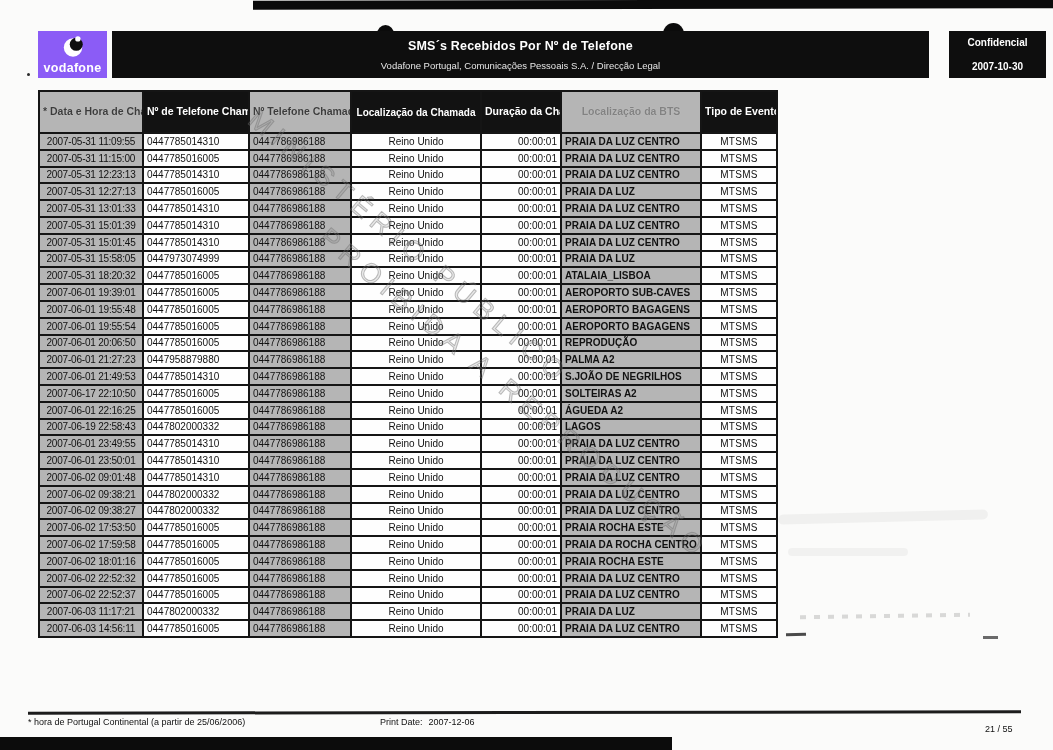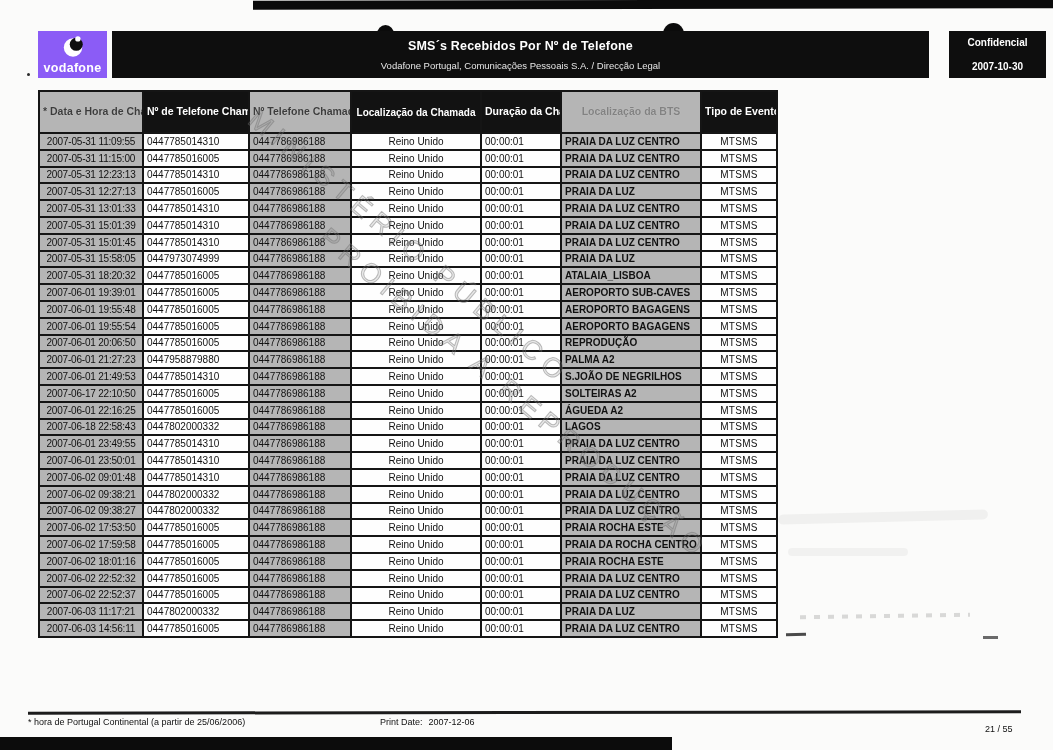--- a/index.html
+++ b/index.html
@@ -48,21 +48,21 @@
        background-image:
         repeating-linear-gradient(37deg,rgba(255,255,255,0.30) 0 1px,rgba(0,0,0,0) 1px 4px),
         repeating-linear-gradient(-53deg,rgba(0,0,0,0.10) 0 1px,rgba(0,0,0,0) 1px 3px),
         repeating-linear-gradient(81deg,rgba(0,0,0,0.08) 0 2px,rgba(0,0,0,0) 2px 6px);}
   table.sms th.tex{color:#3c3c3c;text-shadow:0 0 1px rgba(255,255,255,0.4);}
   table.sms th.tex.faint{color:#828282;}
   td.c0{text-align:center;font-size:9.5px;letter-spacing:-0.2px;}
   td.c1{text-align:left;}
   td.c2{text-align:left;}
   td.c3{text-align:center;padding-left:7px;}
-  td.c4{text-align:left;margin-top:20px;}
+  td.c4{text-align:right;margin-top:20px;}
   td.c5{text-align:left;padding-left:5px;font-weight:700;font-size:9.5px;}
   td.c6{text-align:center;letter-spacing:0.3px;}
 
   
   .footer-line{left:28px;top:711px;width:993px;height:2.5px;background:#1c1c1c;transform:rotate(-0.08deg);}
   .footnote{left:28px;top:717px;font-size:9px;}
   .printdate{left:380px;top:717px;font-size:9px;}
   .printdate span{margin-right:6px;}
   .pagenum{left:985px;top:724px;font-size:9px;}
 </style>
@@ -267,21 +267,21 @@
         <tr>
           <td class="c0 tex">2007-06-01 22:16:25</td>
           <td class="c1">0447785016005</td>
           <td class="c2 tex">0447786986188</td>
           <td class="c3">Reino Unido</td>
           <td class="c4">00:00:01</td>
           <td class="c5 tex">ÁGUEDA A2</td>
           <td class="c6">MTSMS</td>
         </tr>
         <tr>
-          <td class="c0 tex">2007-06-18 22:58:43</td>
+          <td class="c0 tex">2007-06-19 22:58:43</td>
           <td class="c1">0447802000332</td>
           <td class="c2 tex">0447786986188</td>
           <td class="c3">Reino Unido</td>
           <td class="c4">00:00:01</td>
           <td class="c5 tex">LAGOS</td>
           <td class="c6">MTSMS</td>
         </tr>
         <tr>
           <td class="c0 tex">2007-06-01 23:49:55</td>
           <td class="c1">0447785014310</td>

